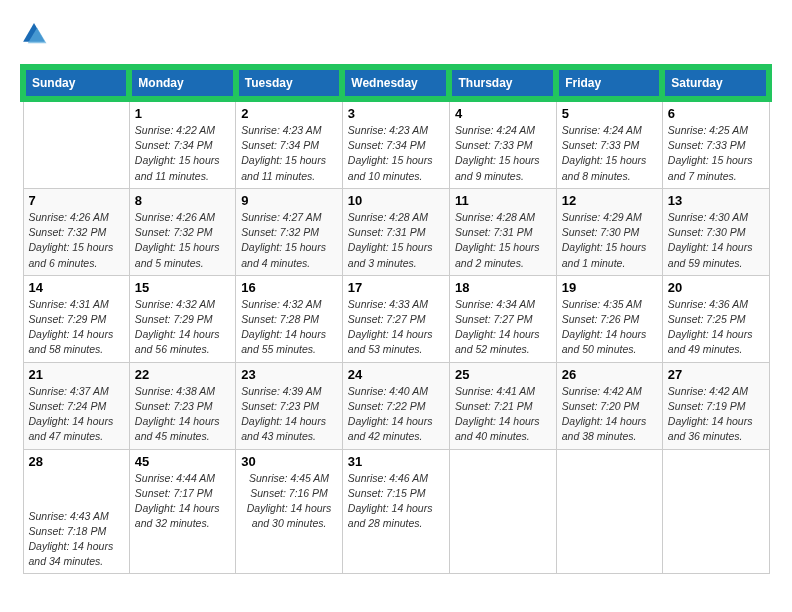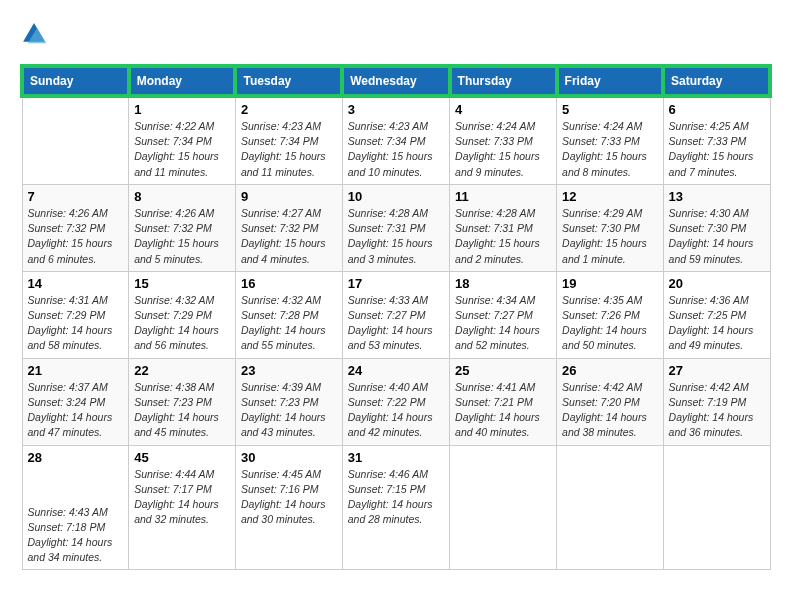--- a/index.html
+++ b/index.html
@@ -52,21 +52,21 @@
       border-collapse: collapse;
       font-size: 11px;
     }
     .calendar th {
       background-color: #1a6bb5;
       color: #fff;
       text-align: left;
       padding: 6px 6px;
       font-size: 12px;
       font-weight: bold;
-      border: 4px solid #22c55e;
+      border: 6px solid #22c55e;
     }
     .calendar td {
       border: 1px solid #ccc;
       vertical-align: top;
       padding: 4px 5px;
       min-height: 80px;
       width: 108px;
     }
     .day-number {
       font-weight: bold;
@@ -266,21 +266,21 @@
           <div class="day-info" style="white-space: pre-line;">Sunrise: 4:36 AM
 Sunset: 7:25 PM
 Daylight: 14 hours
 and 49 minutes.</div>
         </td>
       </tr>
       <tr>
         <td class="row-shade">
           <span class="day-number">21</span>
           <div class="day-info" style="white-space: pre-line;">Sunrise: 4:37 AM
-Sunset: 3:24 PM
+Sunset: 7:24 PM
 Daylight: 14 hours
 and 47 minutes.</div>
         </td>
         <td class="row-shade">
           <span class="day-number">22</span>
           <div class="day-info" style="white-space: pre-line;">Sunrise: 4:38 AM
 Sunset: 7:23 PM
 Daylight: 14 hours
 and 45 minutes.</div>
         </td>
@@ -330,21 +330,21 @@
         </td>
         <td class="row-white">
           <span class="day-number">45</span>
           <div class="day-info" style="white-space: pre-line;">Sunrise: 4:44 AM
 Sunset: 7:17 PM
 Daylight: 14 hours
 and 32 minutes.</div>
         </td>
         <td class="row-white">
           <span class="day-number">30</span>
-          <div class="day-info" style="white-space: pre-line;">Sunrise: 4:45 AM
+          <div class="day-info" style="white-space: pre-line; text-align: center;">Sunrise: 4:45 AM
 Sunset: 7:16 PM
 Daylight: 14 hours
 and 30 minutes.</div>
         </td>
         <td class="row-white">
           <span class="day-number">31</span>
           <div class="day-info" style="white-space: pre-line;">Sunrise: 4:46 AM
 Sunset: 7:15 PM
 Daylight: 14 hours
 and 28 minutes.</div>

